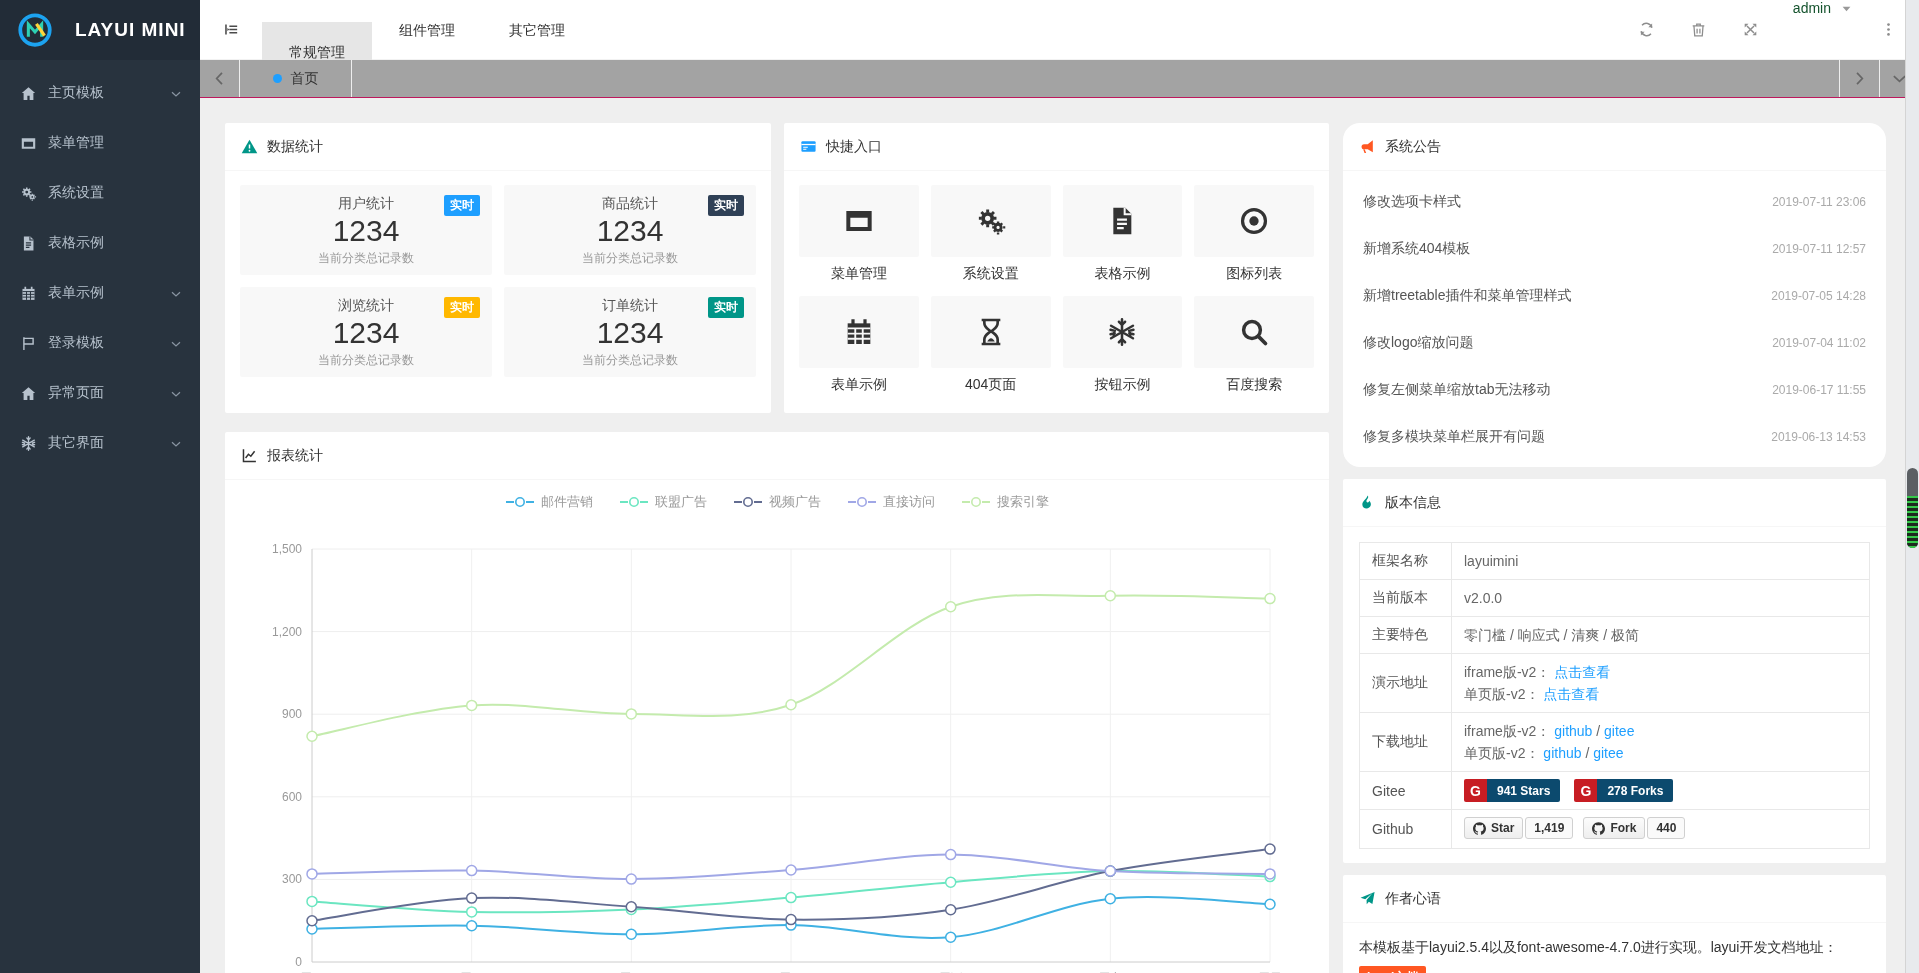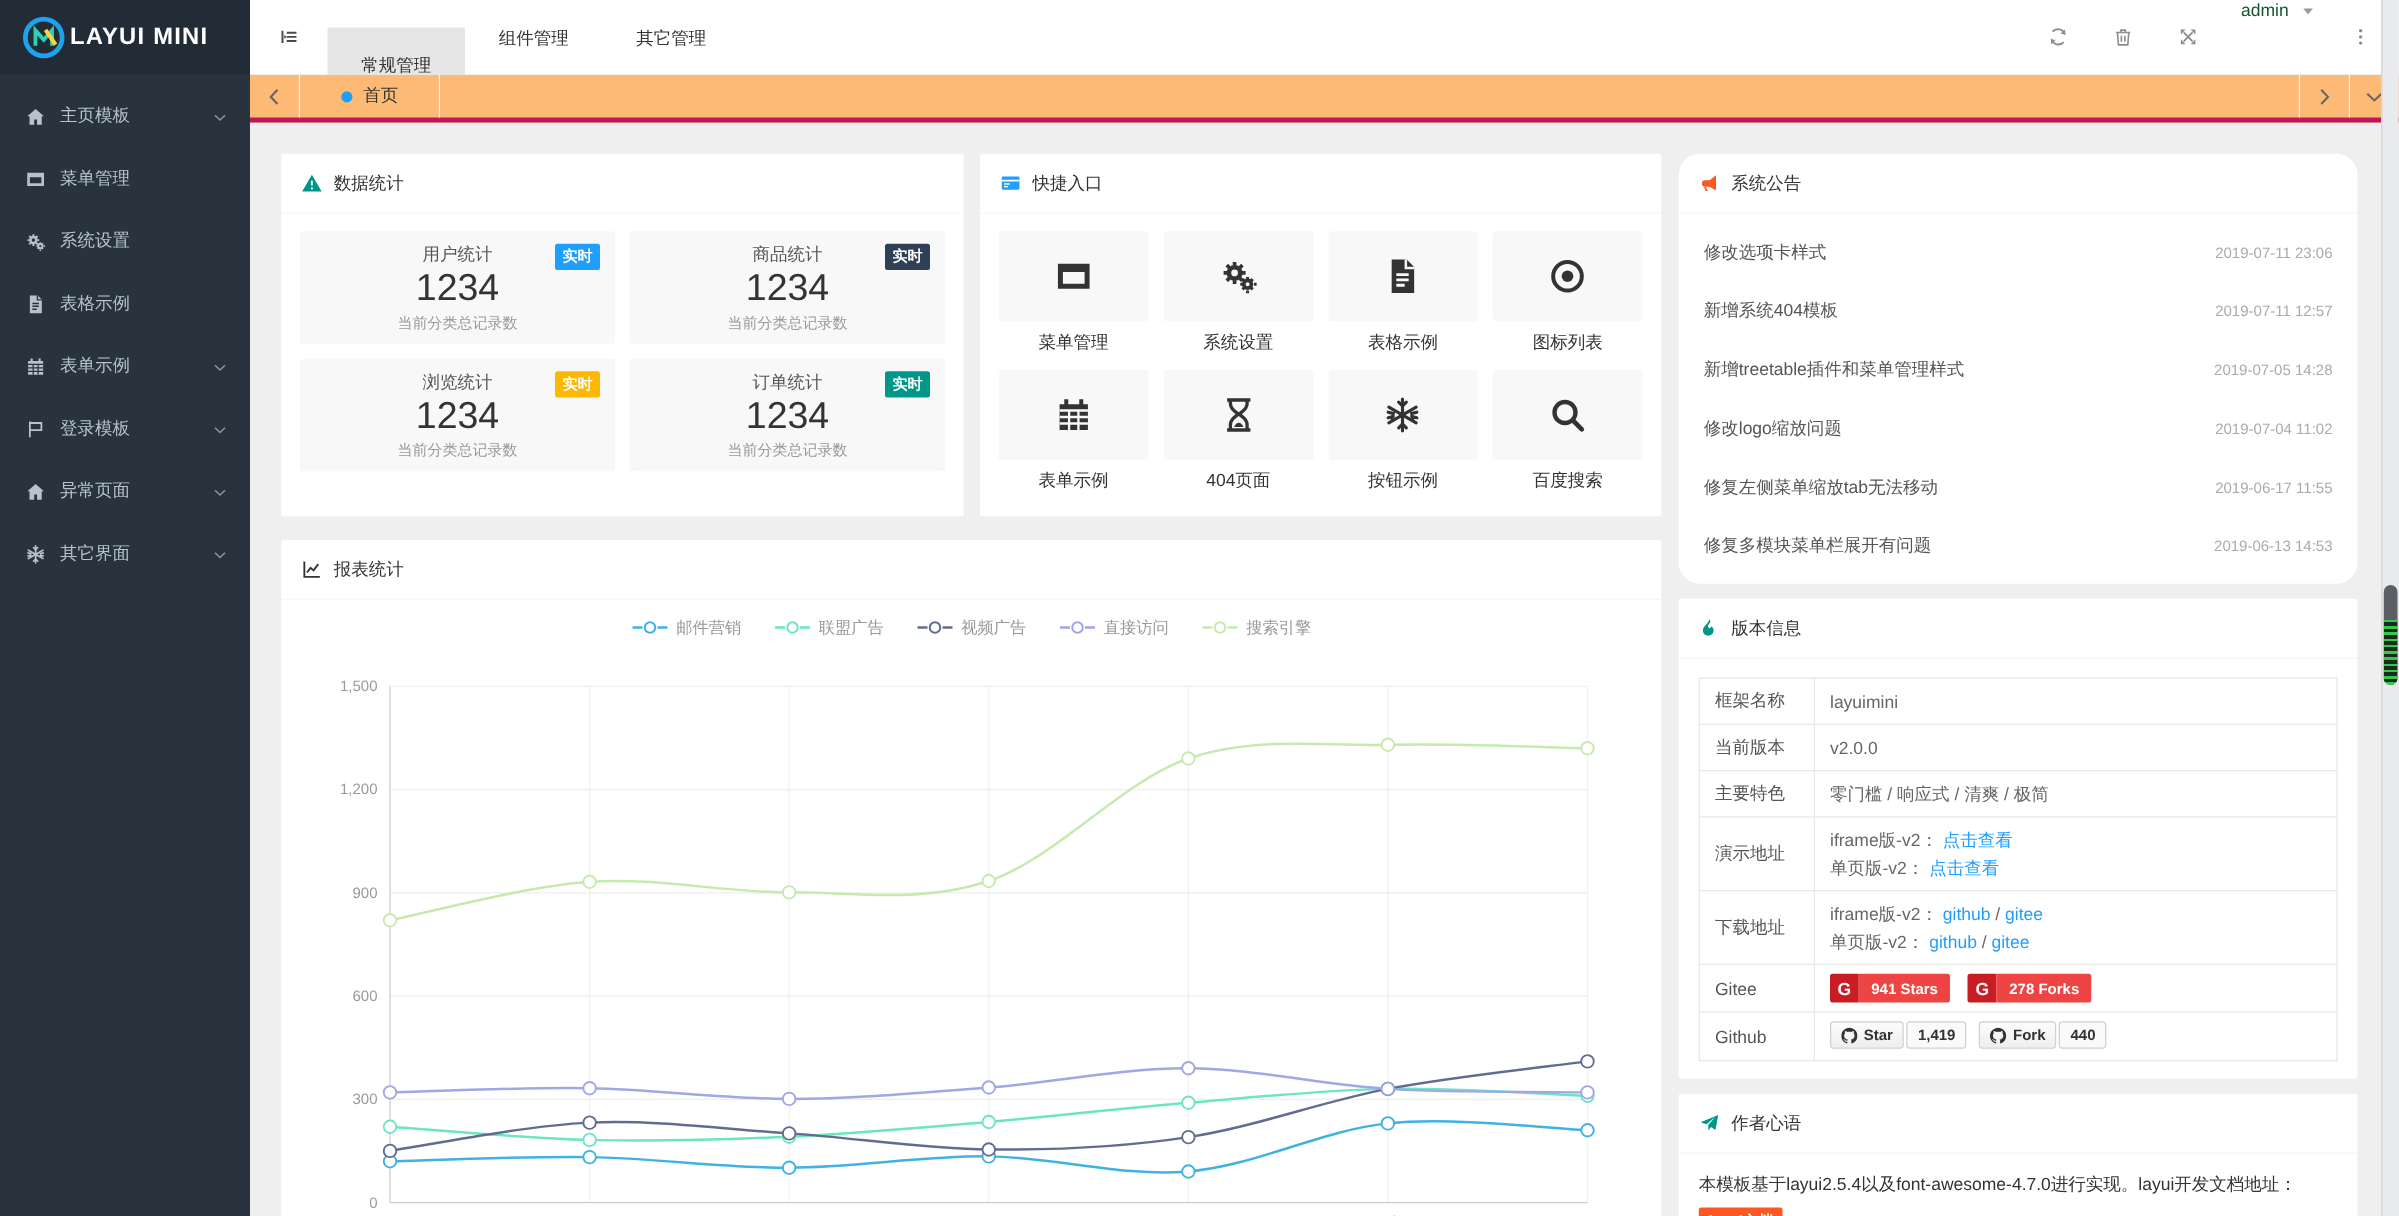--- a/index.html
+++ b/index.html
@@ -4,21 +4,21 @@
 <style>
   * { margin:0; padding:0; box-sizing:border-box; }
   html,body { background:#ddd; }
   body { font-family:"Liberation Sans","DejaVu Sans",sans-serif; }
   .app { position:relative; width:1919px; height:973px; background:#efefef; overflow:hidden; }
 
   
   .sidebar { position:absolute; left:0; top:0; width:200px; height:100%; background:#28333E; z-index:5; }
   .logo { height:60px; background:#222C37; display:flex; align-items:center; padding-left:16px; }
   .logo svg { width:38px; height:38px; }
-  .logo-text { color:#fff; font-size:19px; font-weight:bold; letter-spacing:1px; margin-left:2px; }
+  .logo-text { color:#fff; font-size:19px; font-weight:bold; letter-spacing:1px; margin-left:21px; }
   .menu { list-style:none; padding-top:8px; }
   .menu li { height:50px; display:flex; align-items:center; padding:0 18px 0 20px; color:#b7c2cd; font-size:14px; cursor:pointer; --paper:#28333E; }
   .menu li .mi { width:17px; height:17px; margin-right:11px; flex:0 0 auto; }
   .menu li .mi svg { width:100%; height:100%; }
   .menu li .chev { margin-left:auto; width:12px; height:12px; color:#8a96a3; }
   .menu li .chev svg { width:12px; height:12px; }
 
   
   .topbar { position:absolute; left:200px; right:0; top:0; height:60px; background:#fff; border-bottom:1px solid #f2f2f2; display:flex; align-items:center; }
   .hamburger { width:62px; height:60px; display:flex; align-items:center; justify-content:center; color:#4a4a4a; cursor:pointer; }
@@ -26,21 +26,21 @@
   .nav-tab { height:60px; line-height:60px; padding:0 27px; font-size:14px; color:#333; cursor:pointer; }
   .nav-tab.active { background:#e6e6e6;margin-top:45px; }
   .top-right { margin-left:auto; display:flex; align-items:center; padding-right:14px; }
   .hicon { width:52px; height:60px; display:flex; align-items:center; justify-content:center; color:#8d8d8d; cursor:pointer; }
   .hicon svg { width:17px; height:17px; }
   .admin-box { display:flex; align-items:flex-start; gap:7px; padding:0 16px; height:60px; cursor:pointer; color:#14532d; font-size:14px; }
   .admin-box .caret { color:#999; }
   .admin-box .caret svg { width:12px; height:12px; }
 
   
-  .tabbar { position:absolute; left:200px; right:0; top:60px; height:38px; background:#fdba74; border-bottom:4px solid #be185d; display:flex; align-items:stretch; }
+  .tabbar { position:absolute; left:200px; right:0; top:60px; height:38px; background:#a3a3a3; border-bottom:1px solid #be185d; display:flex; align-items:stretch; }
   .tb-btn { width:40px; display:flex; align-items:center; justify-content:center; color:#666; cursor:pointer; }
   .tb-btn svg { width:13px; height:13px; }
   .tb-left { border-right:1px solid #eee; }
   .tb-right { border-left:1px solid #eee; }
   .tab-item { width:112px; display:flex; align-items:center; justify-content:center; gap:9px; font-size:14px; color:#333; border-right:1px solid #eee; cursor:pointer; }
   .tab-dot { width:9px; height:9px; border-radius:50%; background:#1E9FFF; }
   .tb-spacer { flex:1; }
 
   
   .content { position:absolute; left:200px; right:14px; top:98px; bottom:0; overflow:hidden; padding:25px 19px 0 25px; }
@@ -87,21 +87,21 @@
   .version-card { height:384px; }
   .version-body { padding:15px 16px; }
   table.vt { width:100%; border-collapse:collapse; }
   table.vt td { border:1px solid #e8e8e8; font-size:14px; padding:7px 12px; }
   td.vt-label { width:92px; color:#555; }
   td.vt-value { color:#666; line-height:22px; }
   .vt-value a { color:#1E9FFF; text-decoration:none; cursor:pointer; }
   .gitee-badges { display:flex; gap:14px; align-items:center; }
   .g-badge { display:inline-flex; cursor:pointer; }
   .g-left { width:23px; height:23px; background:#c71d23; border-radius:2px 0 0 2px; color:#fff; font-weight:bold; font-size:14px; display:flex; align-items:center; justify-content:center; }
-  .g-right { height:23px; background:#ef4444; border-radius:0 2px 2px 0; color:#fff; font-weight:bold; font-size:12px; display:flex; align-items:center; padding:0 10px; }
+  .g-right { height:23px; background:#0c4a6e; border-radius:0 2px 2px 0; color:#fff; font-weight:bold; font-size:12px; display:flex; align-items:center; padding:0 10px; }
   .gh-group { display:inline-flex; gap:2px; margin-right:10px; }
   .gh-btn { height:22px; border:1px solid #d0d0d0; background:linear-gradient(#fcfcfc,#eeeeee); border-radius:3px; display:inline-flex; align-items:center; gap:5px; padding:0 8px; font-size:12px; font-weight:bold; color:#333; cursor:pointer; }
   .gh-btn svg { width:13px; height:13px; }
   .gh-count { height:22px; border:1px solid #d0d0d0; background:#fafafa; border-radius:3px; display:inline-flex; align-items:center; padding:0 8px; font-size:12px; font-weight:bold; color:#333; cursor:pointer; }
 
   
   .author-card { height:260px; }
   .author-body { padding:12px 16px; font-size:14px; color:#333; }
   .a-line1 { line-height:24px; white-space:nowrap; }
   .a-docbadge { display:inline-block; background:#FF5722; color:#fff; font-size:12px; font-weight:bold; padding:3px 8px; border-radius:2px; margin:7px 0 6px; cursor:pointer; }

